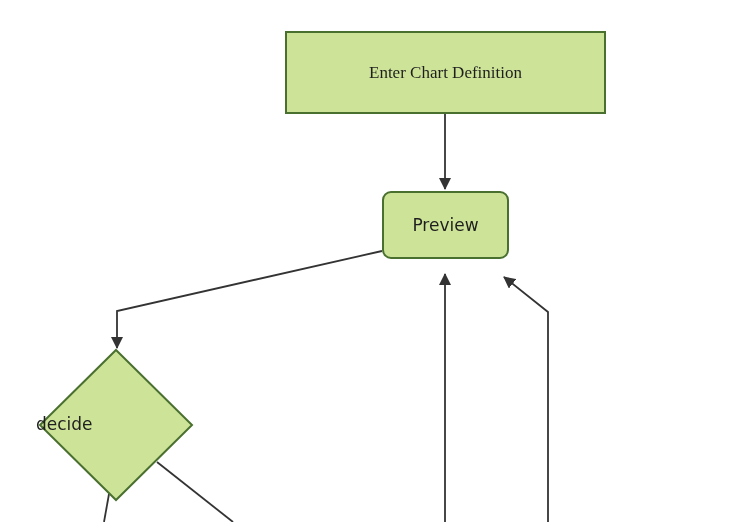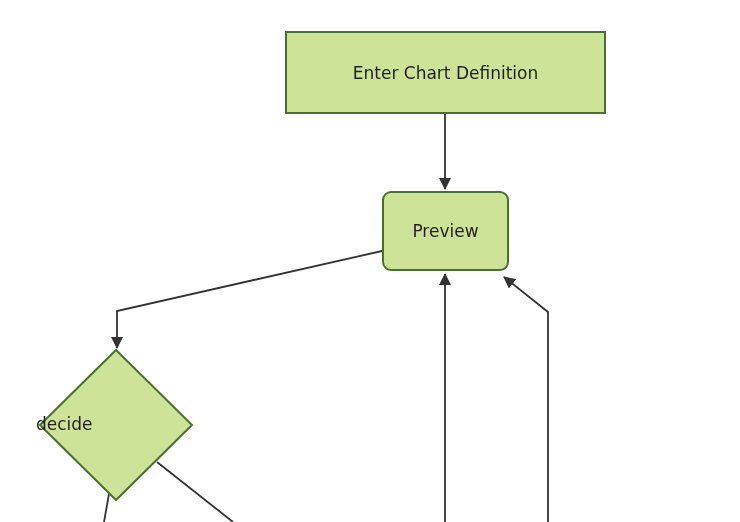--- a/index.html
+++ b/index.html
@@ -43,26 +43,27 @@
     justify-content: center;
     color: var(--text, #1f1f1f);
     font-size: 17px;
     white-space: nowrap;
   }
   .node-enter {
     left: 285px;
     top: 31px;
     width: 321px;
     height: 83px;
+    font-family: Liberation Serif, serif;
   }
   .node-preview {
     left: 382px;
     top: 191px;
     width: 127px;
-    height: 80px;
+    height: 68px;
     border-radius: 9px;
   }
   .diamond-label {
     position: absolute;
     left: 36px;
     top: 414px;
     width: 160px;
     text-align: left;
     color: var(--text, #1f1f1f);
     font-size: 17px;

